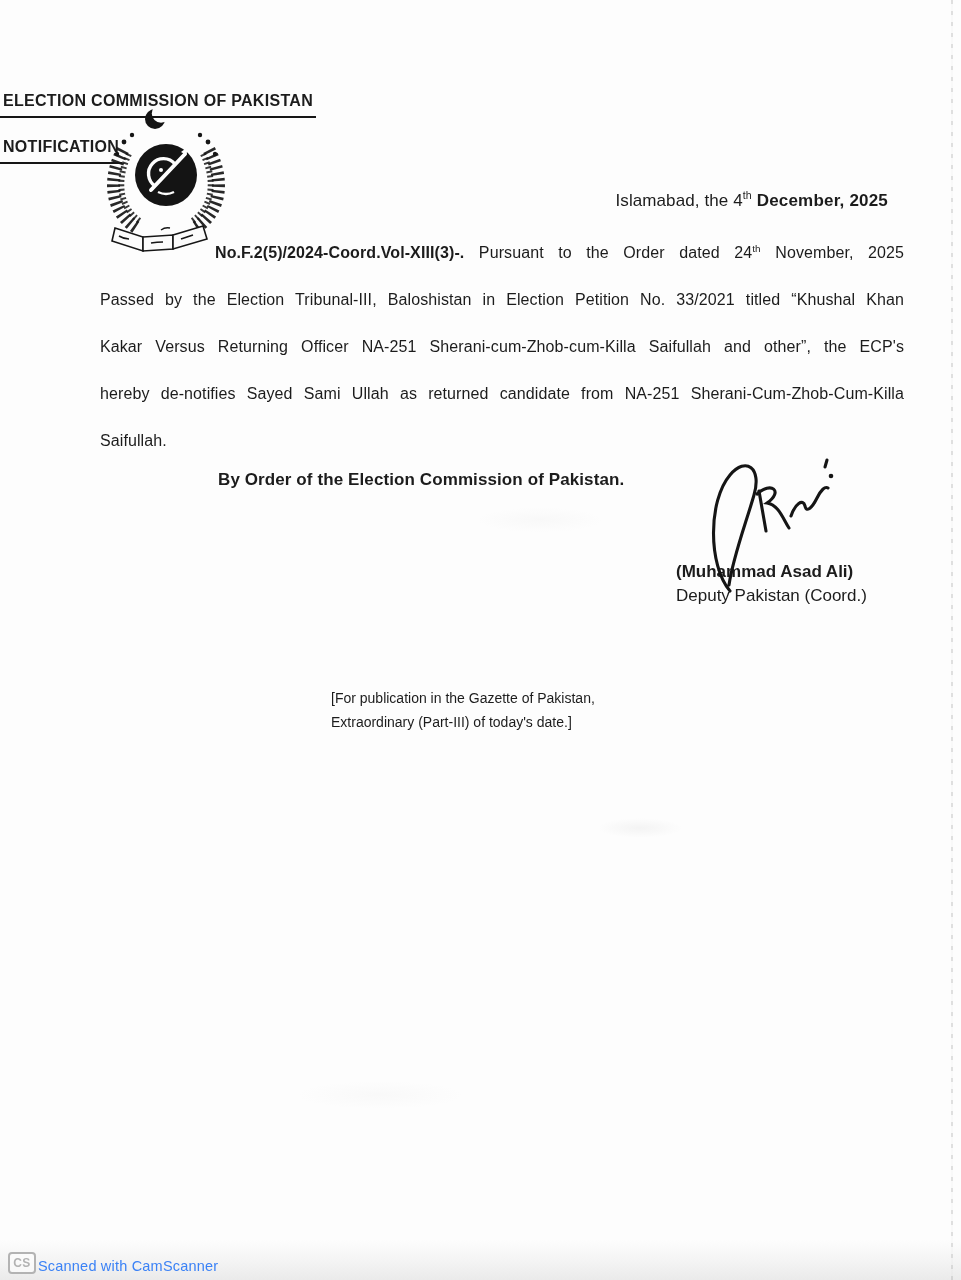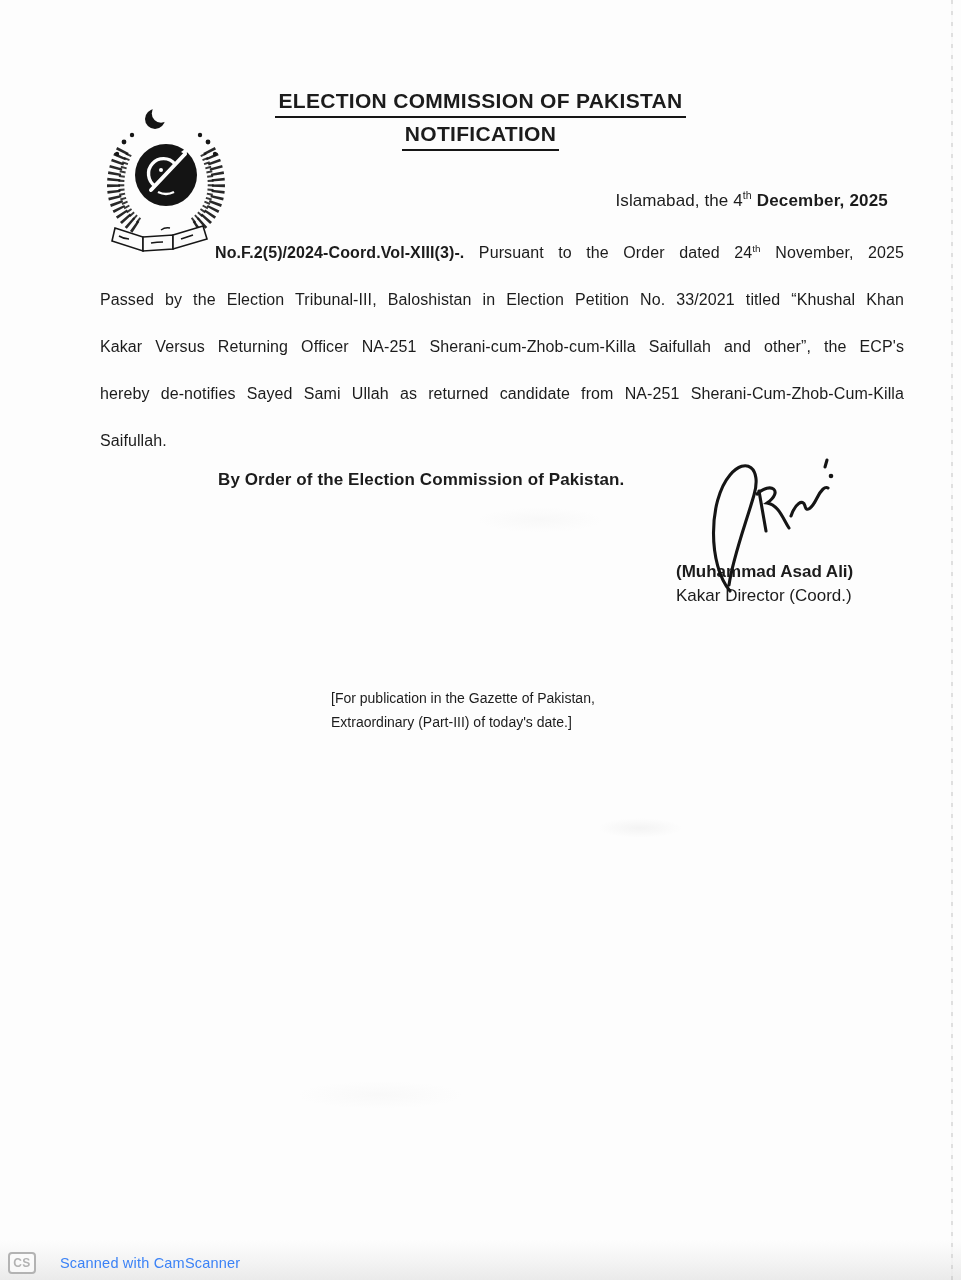--- a/index.html
+++ b/index.html
@@ -27,24 +27,24 @@
     position: absolute; top: 0; bottom: 0; right: 8px; width: 2px;
     background: repeating-linear-gradient(
       to bottom,
       rgba(110,110,110,0.38) 0 4px,
       rgba(180,180,180,0.10) 4px 11px);
     opacity: .55;
   }
 
   .title-block {
     position: absolute; top: 86px; left: 0; right: 0;
-    text-align: center; font-weight: bold;
-    font-size: 21px; line-height: 29px; letter-spacing: .3px;
-  }
-  .title-block .row2 { margin-top: 1px; }
+    font-weight: bold;
+    font-size: 16px; line-height: 29px; letter-spacing: .3px;
+  }
+  .title-block .row2 { margin-top: 14px; }
   .u {
     display: inline-block;
     border-bottom: 2.5px solid #161616;
     padding: 0 3px 1px 3px;
   }
 
   .logo { position: absolute; left: 103px; top: 98px; }
 
   .place-date {
     position: absolute; top: 191px; right: 73px;
@@ -90,21 +90,21 @@
   .bottom-shade {
     position: absolute; left: 0; right: 0; bottom: 0; height: 40px;
     background: linear-gradient(to bottom,
       rgba(190,190,190,0) 0%,
       rgba(185,185,185,0.14) 55%,
       rgba(168,168,168,0.22) 100%);
     pointer-events: none;
   }
   .footer {
     position: absolute; left: 8px; bottom: 6px;
-    display: flex; align-items: center; gap: 24px; z-index: 4;
+    display: flex; align-items: flex-end; gap: 2px; z-index: 4;
   }
   .cs-badge {
     width: 24px; height: 18px;
     border: 2px solid #b3b3b3; border-radius: 4px;
     color: #b3b3b3; font-size: 12px; font-weight: bold;
     display: flex; align-items: center; justify-content: center;
     letter-spacing: .5px;
     background: rgba(255,255,255,.6);
   }
   .footer-text { color: #3b82f6; font-size: 14.5px; letter-spacing: .2px; }
@@ -175,21 +175,21 @@
       <path d="M68,78 L61,38"></path>
       <path d="M59,41 C73,28 86,38 69,50 C81,52 85,66 91,75"></path>
       <path d="M93,63 C97,51 105,45 107,53 C108,59 113,57 119,45 C123,37 127,33 130,35"></path>
       <path d="M127,14 l2,-7"></path>
     </g>
     <circle cx="133" cy="23" r="2.3" fill="#151515"></circle>
   </svg>
 
   <div class="sign-block">
     <div class="name">(Muhammad Asad Ali)</div>
-    <div>Kakar Director (Coord.)</div>
+    <div>Deputy Pakistan (Coord.)</div>
   </div>
 
 
   <div class="pub-note">
     <div>[For publication in the Gazette of Pakistan,</div>
     <div>Extraordinary (Part-III) of today's date.]</div>
   </div>
 
   <div class="bottom-shade"></div>
   <div class="footer">

